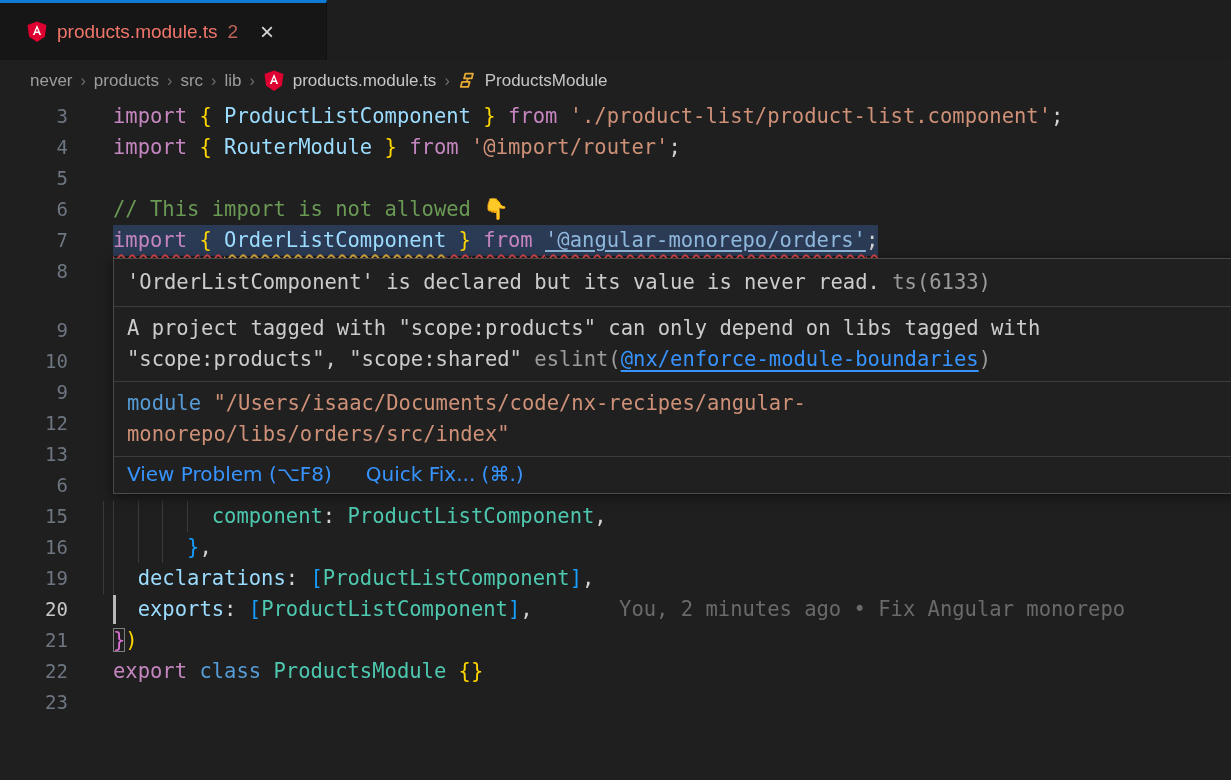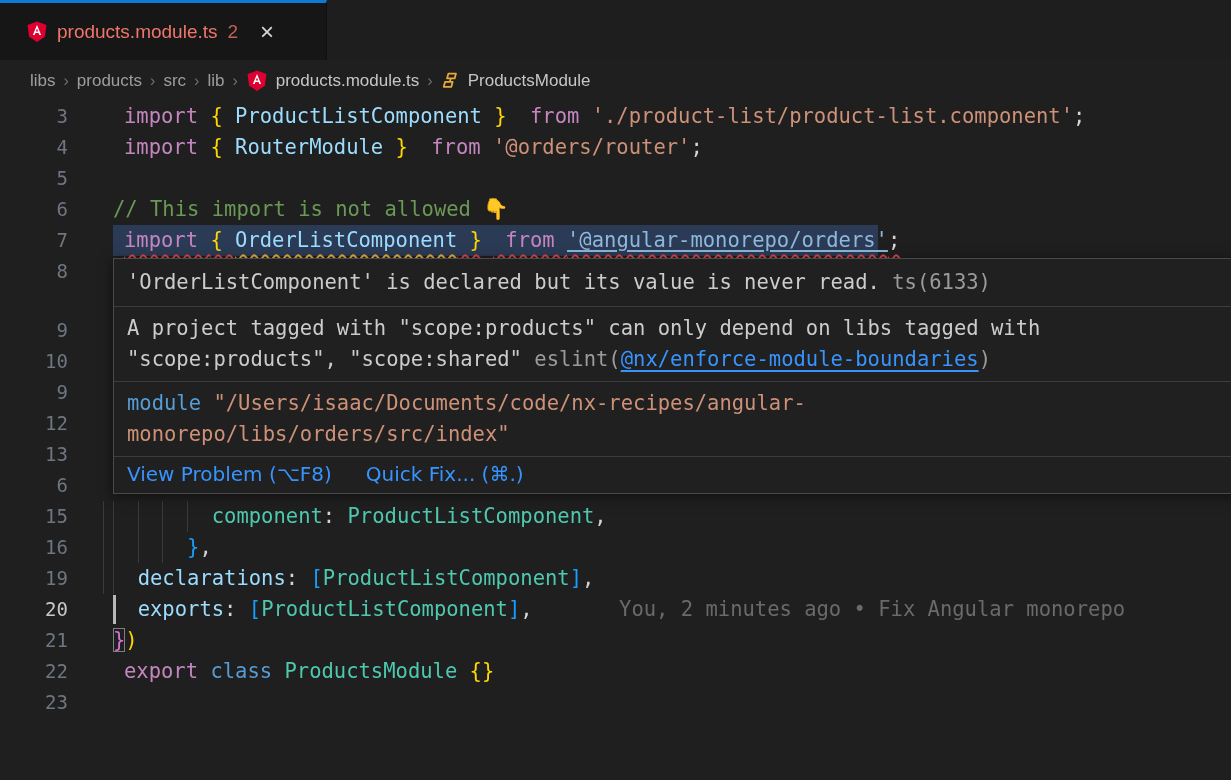--- a/index.html
+++ b/index.html
@@ -38,21 +38,21 @@
   .gut{
     flex:none;width:100px;box-sizing:border-box;padding-right:32px;
     text-align:right;color:#6e7681;font-size:19px;
   }
   .line.cur .gut{color:#c8c8c8;}
   .code{position:relative;flex:1;padding-left:13px;}
   .tk{position:relative;z-index:1;}
   .guide{position:absolute;top:0;bottom:0;width:1px;background:#3a3a3a;z-index:0;}
   .cursor{position:absolute;left:13px;top:1px;bottom:1px;width:3px;background:#b8b8b8;z-index:2;}
   
-  .tk.kw{color:var(--keyword,#C586C0);margin-left:11px;}
+  .tk.kw{color:var(--keyword,#C586C0);}
   .tk.b1{color:var(--bracket1,#FFD700);}
   .tk.b2{color:var(--bracket2,#DA70D6);}
   .tk.b3{color:var(--bracket3,#179FFF);}
   .tk.vr{color:var(--variable,#9CDCFE);}
   .tk.st{color:var(--string,#CE9178);}
   .tk.cm{color:var(--comment,#6A9955);}
   .tk.cl{color:var(--class-name,#4EC9B0);}
   .tk.pu{color:var(--punctuation,#D4D4D4);}
   .tk.ty{color:var(--type-keyword,#569CD6);}
   .tk.emoji{font-family:"DejaVu Sans",sans-serif;color:#f5c542;}
@@ -105,21 +105,21 @@
   </svg>
       </span>
     <span class="tab-title">products.module.ts</span>
     <span class="tab-badge">2</span>
     <span class="tab-close">×</span>
   </div>
 </div>
 
 <div class="breadcrumb" id="breadcrumb">
     <span class="bc-item">
-      <span>libs</span>
+      <span>never</span>
     </span>
     <span class="bc-sep">›</span>
     <span class="bc-item">
       <span>products</span>
     </span>
     <span class="bc-sep">›</span>
     <span class="bc-item">
       <span>src</span>
     </span>
     <span class="bc-sep">›</span>
@@ -146,21 +146,21 @@
       <path d="M8.3 6.3 l-1 2.9"></path>
     </g>
   </svg>
       </span>
       <span>ProductsModule</span>
     </span>
   </div>
 
 <div class="editor" id="code-area">
     <div class="line"><span class="gut">3</span><span class="code"><span class="tk kw">import </span><span class="tk b1">{ </span><span class="tk vr">ProductListComponent</span><span class="tk b1"> }</span><span class="tk kw"> from </span><span class="tk st">'./product-list/product-list.component'</span><span class="tk pu">;</span></span></div>
-    <div class="line"><span class="gut">4</span><span class="code"><span class="tk kw">import </span><span class="tk b1">{ </span><span class="tk vr">RouterModule</span><span class="tk b1"> }</span><span class="tk kw"> from </span><span class="tk st">'@orders/router'</span><span class="tk pu">;</span></span></div>
+    <div class="line"><span class="gut">4</span><span class="code"><span class="tk kw">import </span><span class="tk b1">{ </span><span class="tk vr">RouterModule</span><span class="tk b1"> }</span><span class="tk kw"> from </span><span class="tk st">'@import/router'</span><span class="tk pu">;</span></span></div>
     <div class="line"><span class="gut">5</span><span class="code"></span></div>
     <div class="line"><span class="gut">6</span><span class="code"><span class="tk cm">// This import is not allowed </span><span class="tk emoji">👇</span></span></div>
     <div class="line errline"><span class="gut">7</span><span class="code"><span class="tk kw hl">import </span><span class="tk b1 hl">{ </span><span class="tk vr wy">OrderListComponent</span><span class="tk b1"> }</span><span class="tk kw"> from </span><span class="tk lstr">'@angular-monorepo/orders'</span><span class="tk pu">;</span></span></div>
     <div class="line gap"><span class="gut">8</span><span class="code"></span></div>
     <div class="line"><span class="gut">9</span><span class="code"></span></div>
     <div class="line"><span class="gut">10</span><span class="code"></span></div>
     <div class="line"><span class="gut">9</span><span class="code"></span></div>
     <div class="line"><span class="gut">12</span><span class="code"></span></div>
     <div class="line"><span class="gut">13</span><span class="code"></span></div>
     <div class="line"><span class="gut">6</span><span class="code"></span></div>

